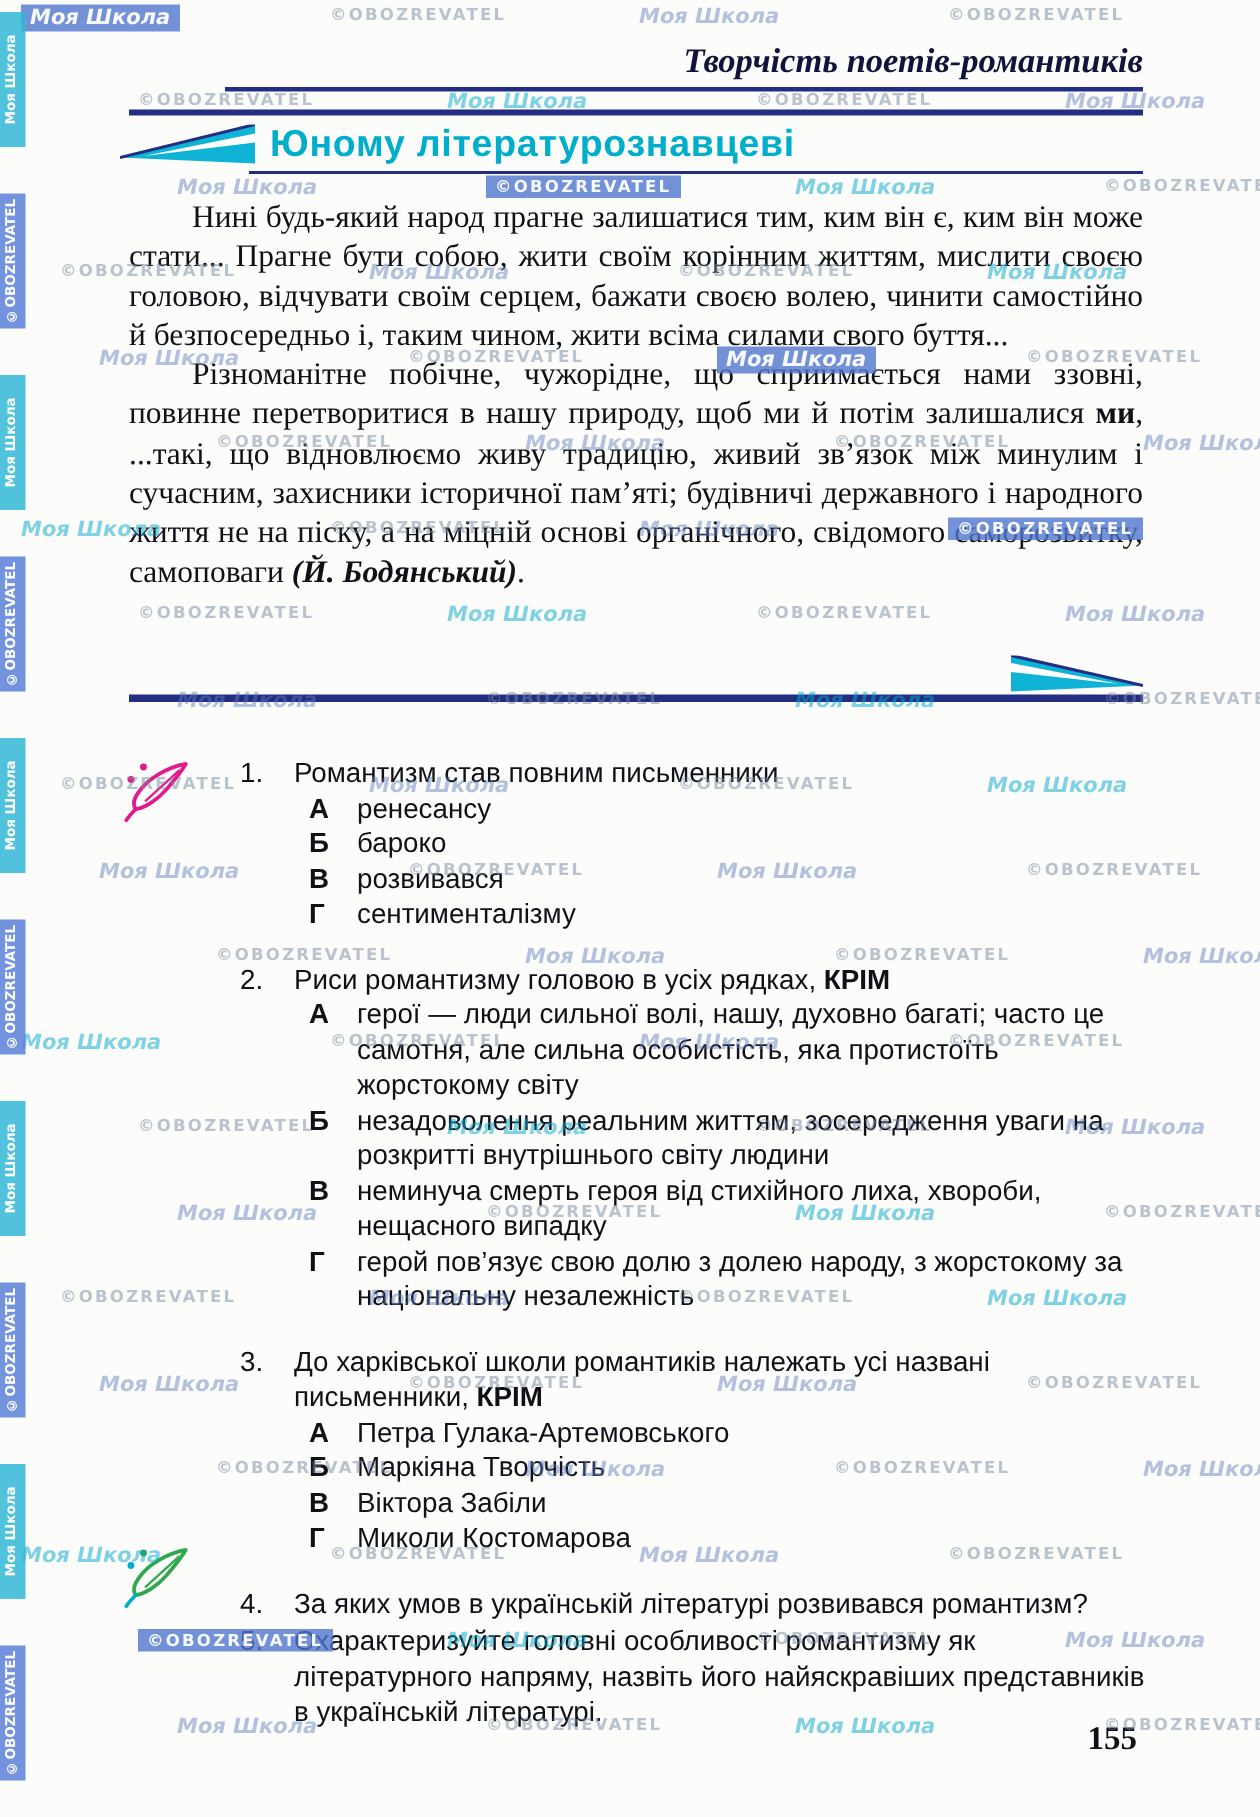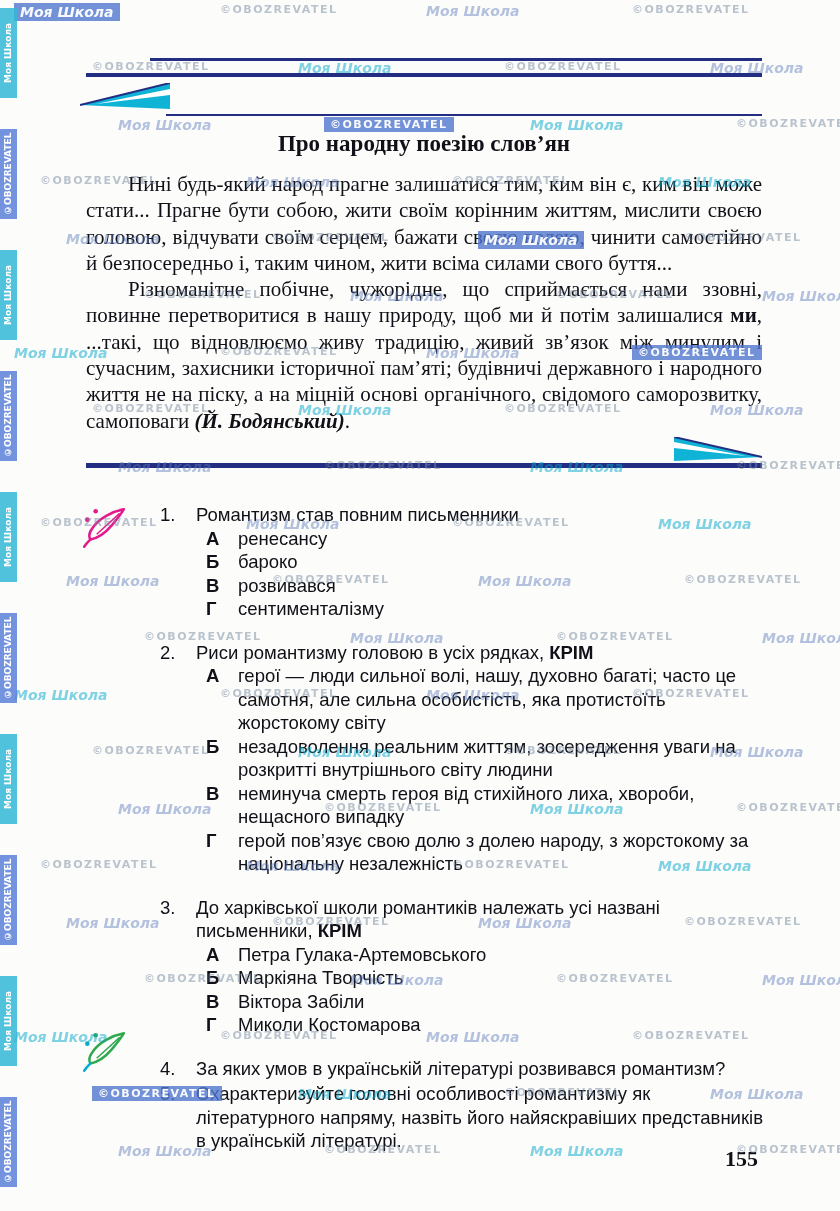--- a/index.html
+++ b/index.html
@@ -77,32 +77,33 @@
     writing-mode:vertical-rl; transform:rotate(180deg); text-align:center; line-height:17px;
   }
   .edge-strip.teal { background:rgba(51,183,214,0.85); }
   .edge-strip.blue { background:rgba(92,128,216,0.85); }
 </style>
 </head>
 <body>
 
 <div class="content">
 
+  <div class="chapter-header">Творчість поетів-романтиків</div>
   <div class="rule rule-header"></div>
 
   <div class="rule rule-banner-top"></div>
   <svg class="banner-arrow" viewBox="0 0 90 36">
     <polygon points="0,22 90,0 90,26" fill="#0fb3d6"></polygon>
     <polygon points="16,21 90,6 90,12" fill="#ffffff"></polygon>
     <line x1="0" y1="22" x2="90" y2="0" stroke="#232e82" stroke-width="2"></line>
   </svg>
+  <div class="banner-title">Юному літературознавцеві</div>
   <div class="rule rule-banner-bottom"></div>
 
   <div class="article">
-    <h1 class="article-title">Про народну поезію слов’ян</h1>
     <p class="body-p">Нині будь-який народ прагне залишатися тим, ким він є, ким він може стати... Прагне бути собою, жити своїм корінним життям, мислити своєю головою, відчувати своїм серцем, бажати своєю волею, чинити самостійно й безпосередньо і, таким чином, жити всіма силами свого буття...</p>
     <p class="body-p"><span>Різноманітне побічне, чужорідне, що сприймається нами ззовні, повинне перетворитися в нашу природу, щоб ми й потім залишалися </span><b>ми</b><span>, ...такі, що відновлюємо живу традицію, живий зв’язок між минулим і сучасним, захисники історичної пам’яті; будівничі державного і народного життя не на піску, а на міцній основі органічного, свідомого саморозвитку, самоповаги </span><b><i>(Й. Бодянський)</i></b><span>.</span></p>
   </div>
   <svg class="end-arrow" viewBox="0 0 88 28">
     <polygon points="88,20 0,0 0,24" fill="#0fb3d6"></polygon>
     <polygon points="72,19 0,5 0,11" fill="#ffffff"></polygon>
     <line x1="88" y1="20" x2="0" y2="0" stroke="#232e82" stroke-width="2"></line>
   </svg>
   <div class="rule rule-section-end"></div>
 

